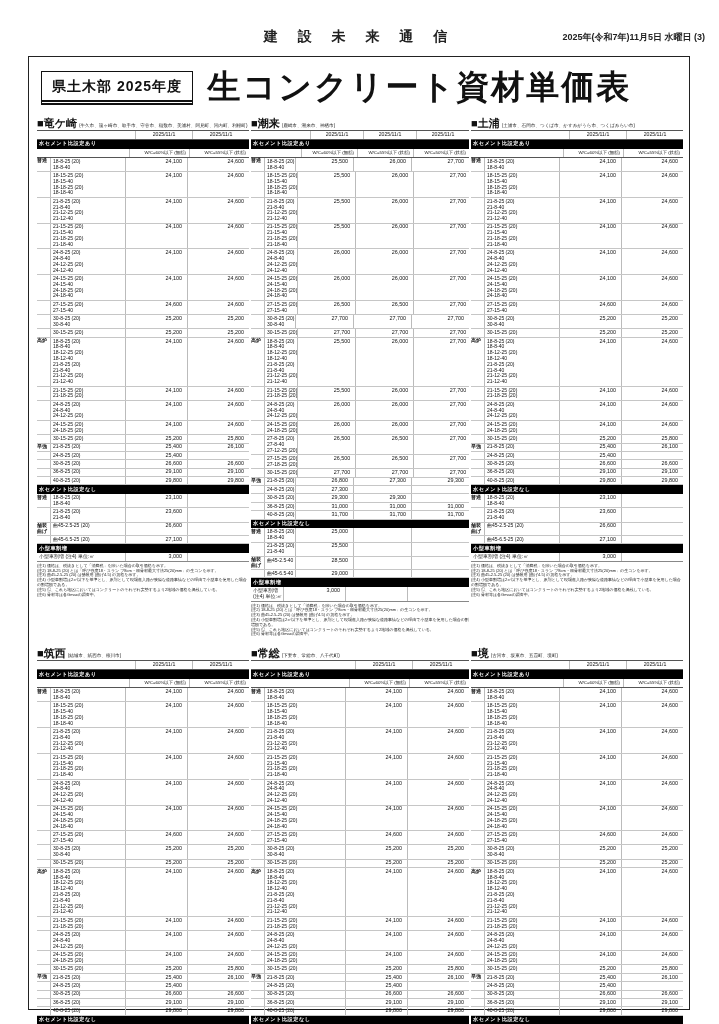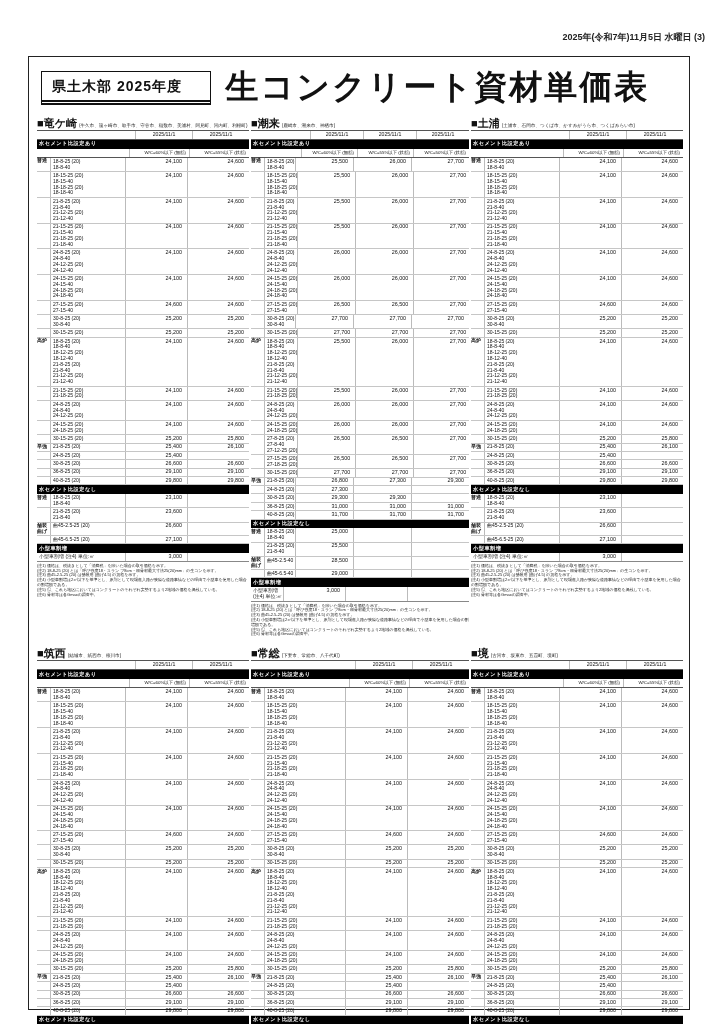--- a/index.html
+++ b/index.html
@@ -2,21 +2,21 @@
 <html><head>
 <meta charset="utf-8">
 <style>
   html,body{margin:0;padding:0;background:#ffffff;}
   body{width:719px;height:1024px;position:relative;font-family:"Liberation Sans","DejaVu Sans",sans-serif;color:#111;-webkit-font-smoothing:antialiased;}
   .masthead{position:absolute;top:28px;left:0;width:100%;height:22px;}
   .paper-name{position:absolute;left:50%;transform:translateX(-50%);top:0;font-size:14px;font-weight:bold;letter-spacing:8px;color:#222;}
   .issue-date{position:absolute;right:14px;top:3px;font-size:9px;font-weight:bold;color:#222;}
   .frame{position:absolute;left:28px;top:56px;width:662px;height:954px;border:1.6px solid #222;box-sizing:border-box;background:#fff;}
   .titlebar{position:absolute;left:12px;top:8px;width:636px;height:48px;}
-  .dept-box{display:inline-block;vertical-align:middle;border:1.8px solid #111;border-bottom:5px double #111;padding:6px 28px 4px 10px;font-size:14px;font-weight:bold;letter-spacing:1px;}
+  .dept-box{display:inline-block;vertical-align:middle;border:1.8px solid #111;border-bottom:5px double #111;padding:6px 10px 4px 10px;font-size:14px;font-weight:bold;letter-spacing:1px;}
   .main-title{display:inline-block;vertical-align:middle;font-size:33px;font-weight:bold;letter-spacing:2px;margin-left:10px;font-family:Liberation Sans, sans-serif;}
   .rev-block{position:absolute;right:0;top:4px;text-align:left;}
   .rev-line{font-size:9.5px;font-weight:bold;}
   .rev-note{font-size:8px;margin-top:1px;}
   .unit-note{font-size:6px;text-align:right;margin-top:6px;color:#333;}
   .tables-grid{position:absolute;left:8px;top:64px;width:646px;display:grid;grid-template-columns:212px 218px 212px;column-gap:2px;row-gap:14px;}
   .price-table{font-size:5px;line-height:5.8px;}
   .tbl-head{margin-bottom:1px;white-space:nowrap;}
   .region-name{font-size:11px;font-weight:bold;}
   .munis{font-size:4.6px;color:#222;margin-left:2px;}
@@ -39,20 +39,21 @@
   .special-row{display:flex;border-bottom:0.6px solid #888;}
   .special-row .slabel{flex:1 1 auto;padding:1px 0 1px 2px;font-size:5px;}
   .special-row .sval{flex:0 0 56px;text-align:right;padding:1px 5px 1px 0;font-size:5.4px;border-left:0.5px solid #bbb;}
   .notes{margin-top:2px;}
   .note-line{font-size:4px;line-height:4.8px;color:#222;}
 </style>
 </head>
 <body>
 
 <div class="masthead">
+  <div class="paper-name">建 設 未 来 通 信</div>
   <div class="issue-date">2025年(令和7年)11月5日 水曜日 (3)</div>
 </div>
 
 <div class="frame">
   <div class="titlebar">
     <span class="dept-box">県土木部 2025年度</span>
     <span class="main-title">生コンクリート資材単価表</span>
   </div>
   <div class="tables-grid" id="tables-grid">
       <div class="price-table">

